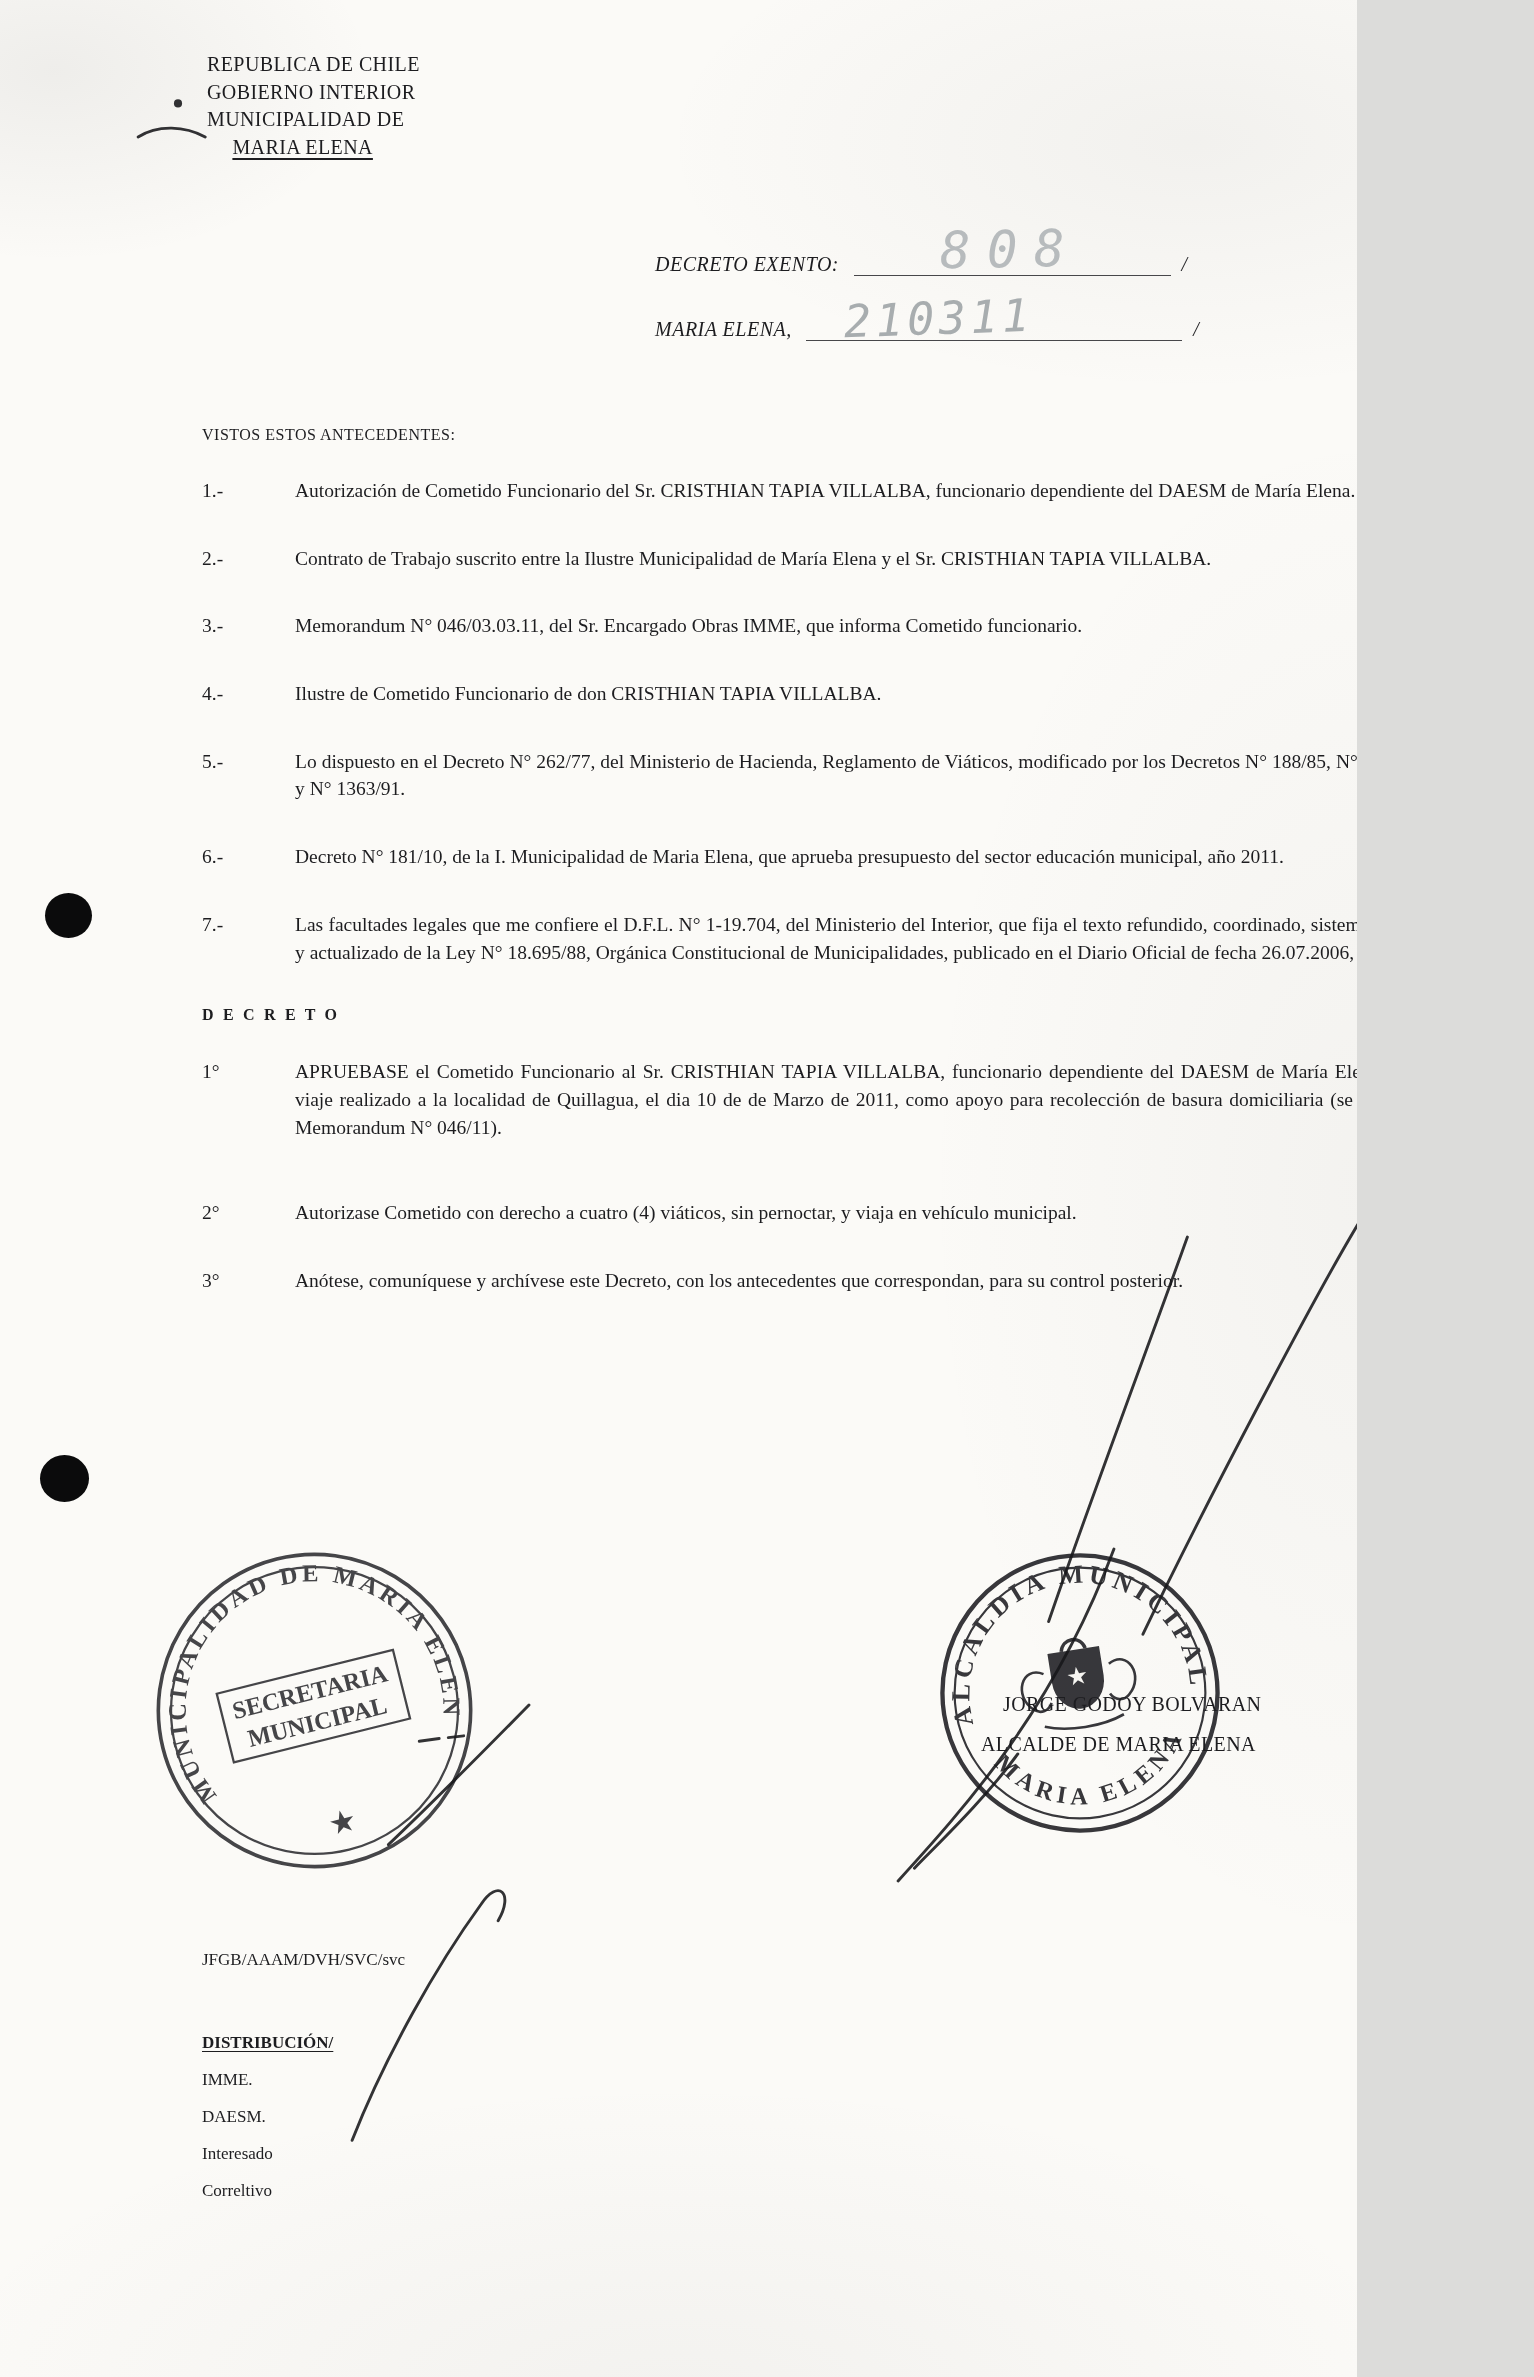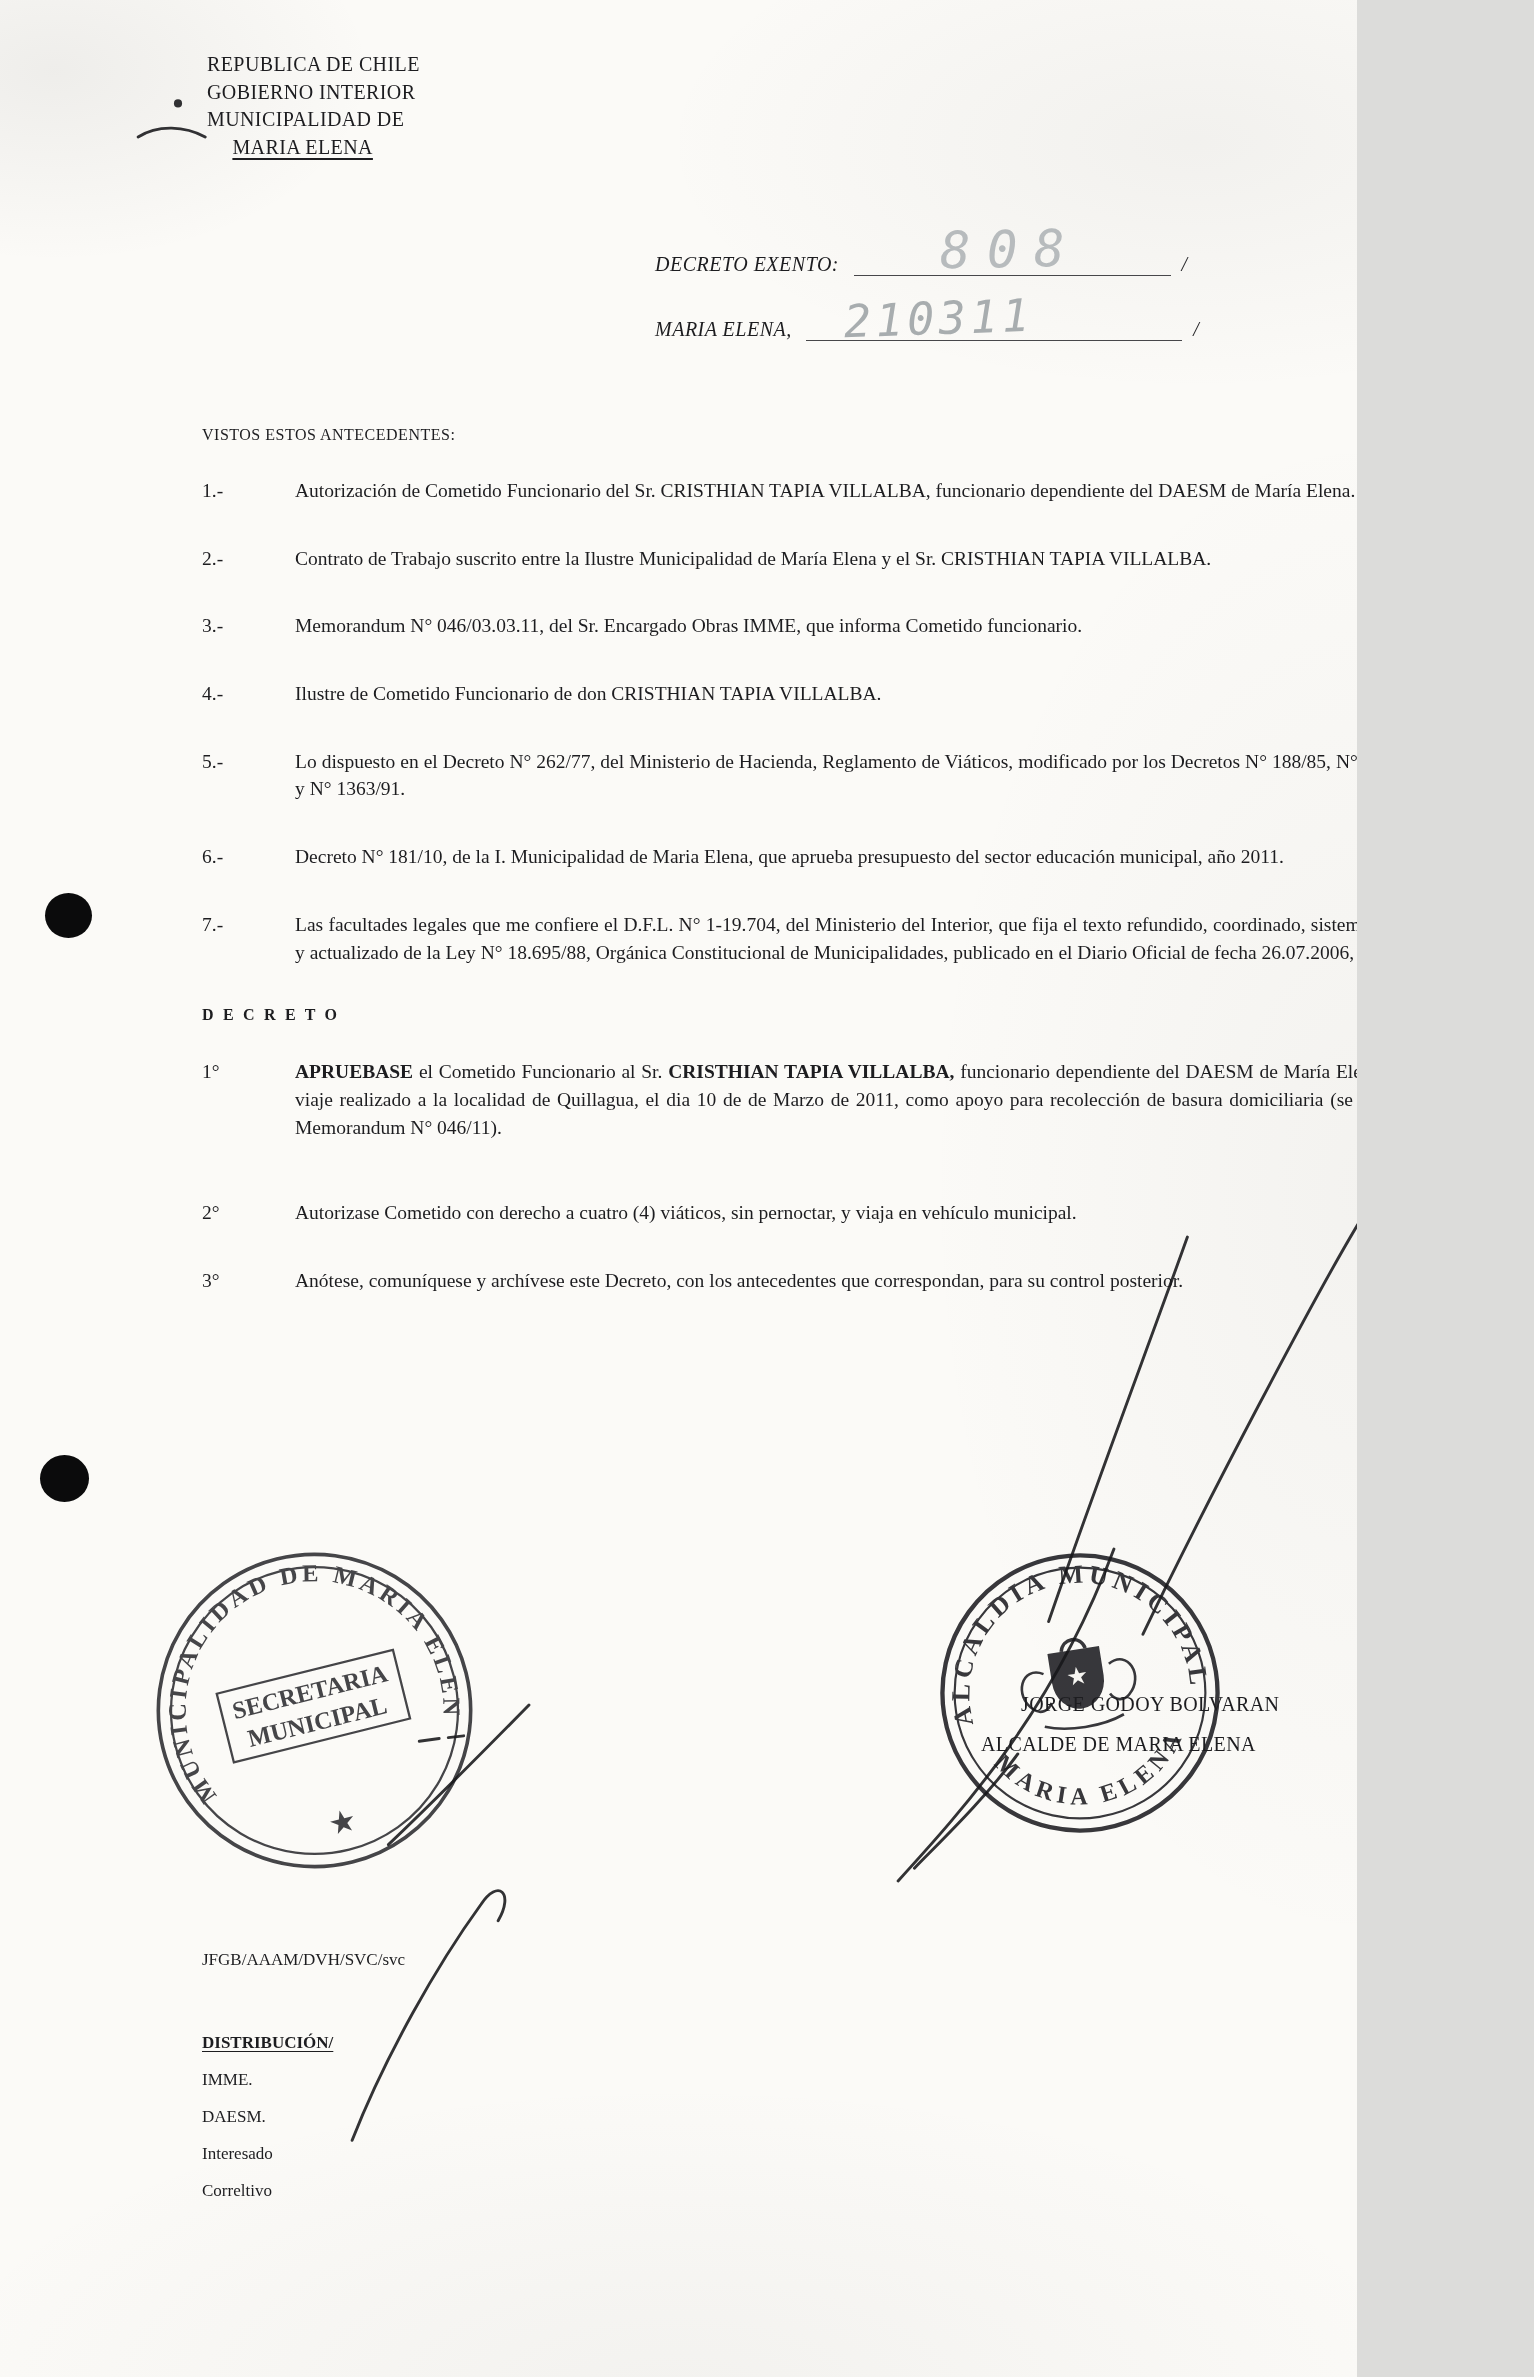--- a/index.html
+++ b/index.html
@@ -57,32 +57,32 @@
   }
 
   
   .body-block { position: absolute; left: 202px; top: 426px; width: 1215px; }
   .section-heading { font-size: 16px; letter-spacing: 0.5px; margin-bottom: 33px; }
   .item { display: flex; margin-bottom: 40px; font-size: 19.5px; line-height: 1.42; }
   .item-num { width: 93px; flex: none; }
   .item-text { flex: 1; text-align: justify; }
   .decreto-heading { font-weight: bold; letter-spacing: 2.7px; margin-top: 7.3px; margin-bottom: 34px; }
   .item-d1 { margin-bottom: 58px; }
-  .item-text b { font-weight: bold; }
+  .item-text b { font-weight: normal; }
 
   
   .sig-left {
     position: absolute; left: 201px; top: 1765px; z-index: 6;
     font-size: 20px; line-height: 40px; letter-spacing: 0.4px;
   }
   .sig-right {
     position: absolute; left: 981px; top: 1684px; z-index: 6;
     font-size: 20px; line-height: 40px; letter-spacing: 0.4px;
   }
-  .sig-right .sig-name { margin-left: 40px; }
+  .sig-right .sig-name { margin-left: 22px; }
 
   .stamp-secretaria {
     position: absolute; left: 142px; top: 1538px;
     width: 345px; height: 345px;
     transform: rotate(-14deg); opacity: 0.85; z-index: 4;
   }
   .stamp-alcaldia {
     position: absolute; left: 932px; top: 1545px;
     width: 296px; height: 296px;
     transform: rotate(-9deg); opacity: 0.9; z-index: 4;

